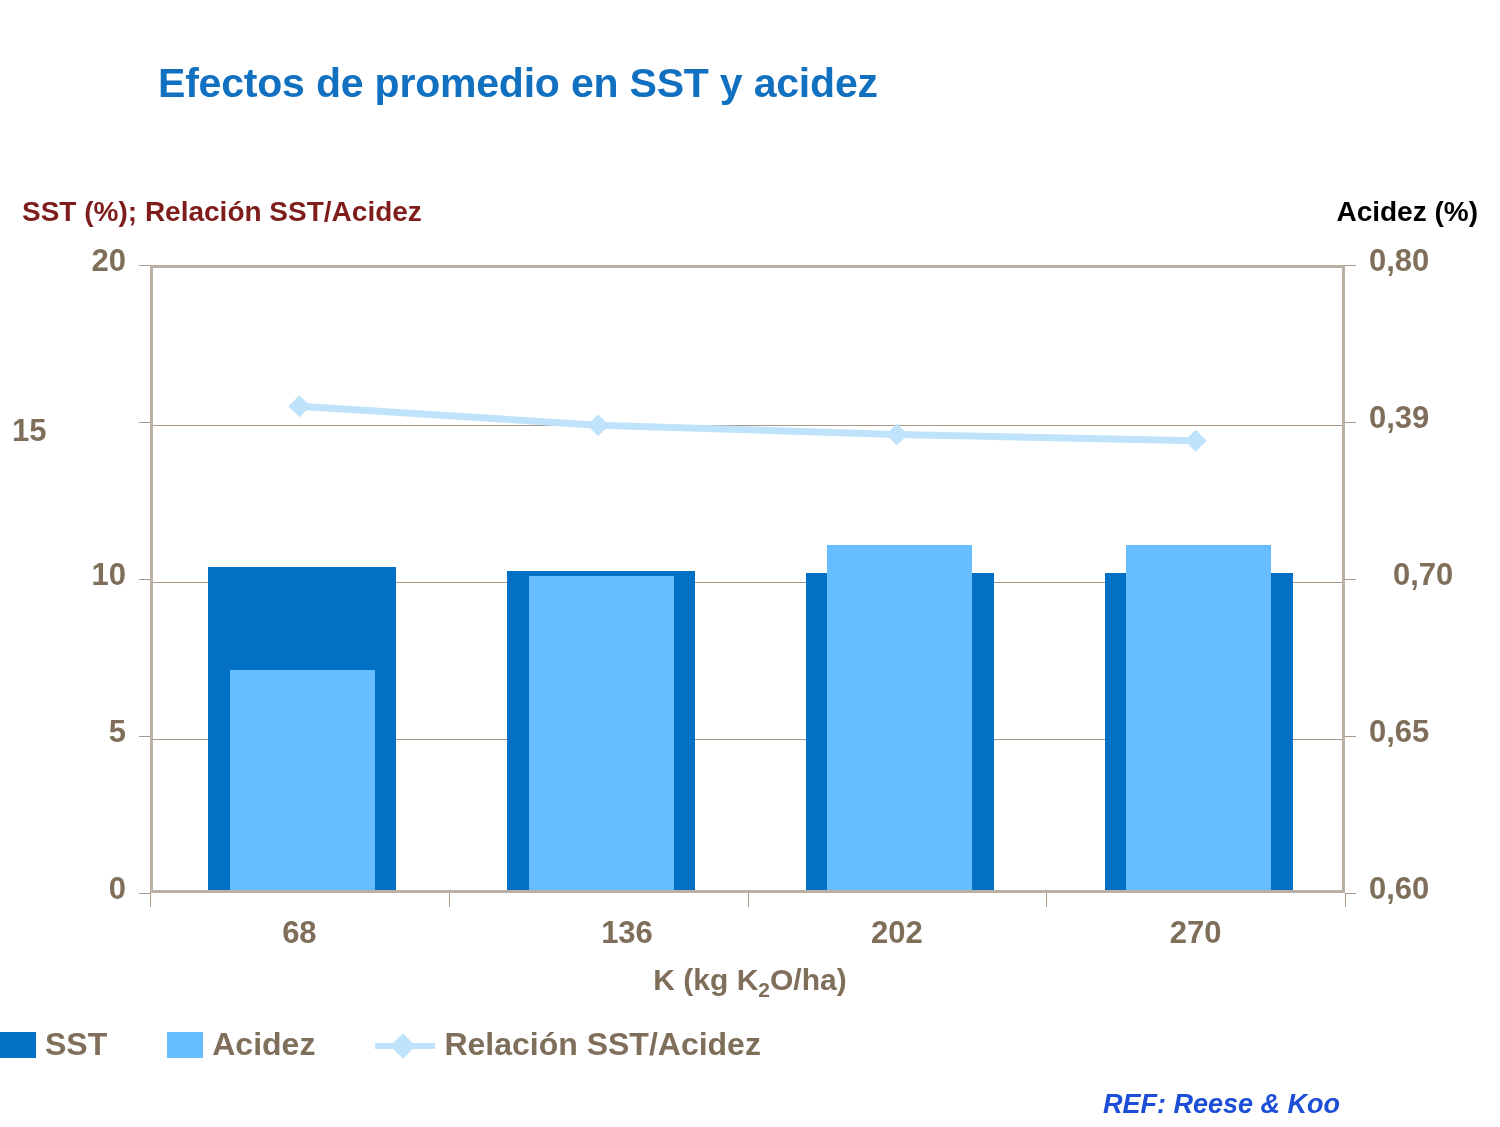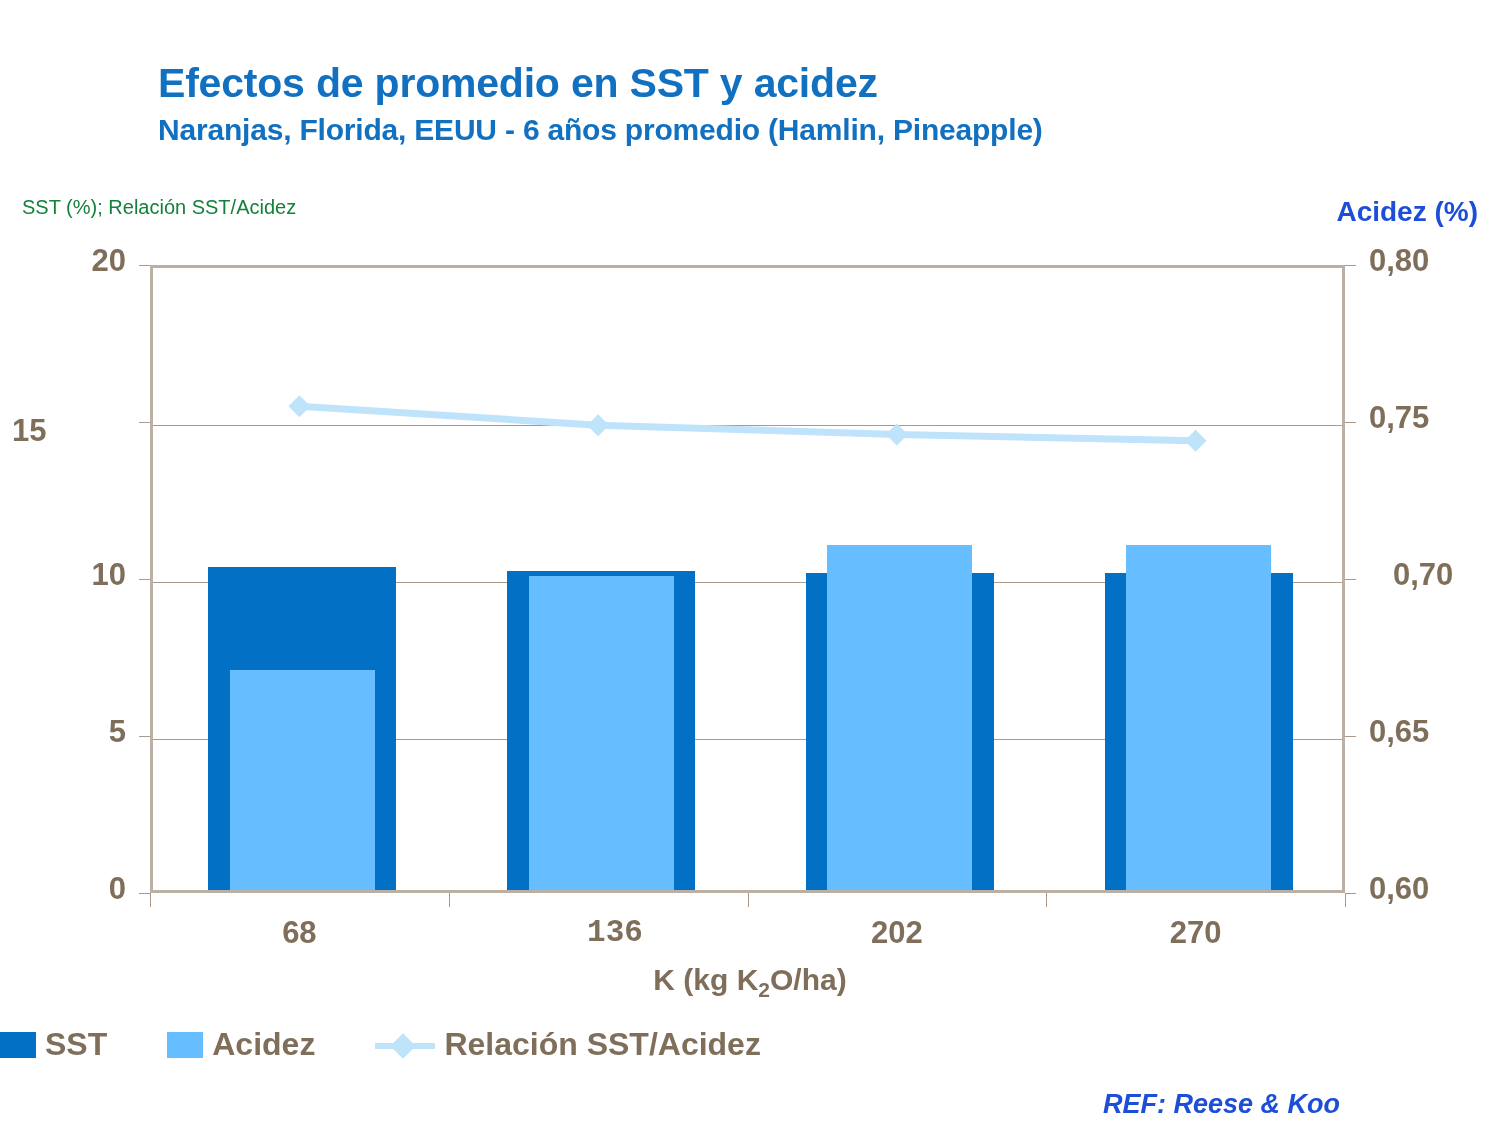--- a/index.html
+++ b/index.html
@@ -14,25 +14,25 @@
     font-size:41px;font-weight:bold;color:#1270C0;letter-spacing:-0.2px;
     line-height:50px;white-space:nowrap;
   }
   #chart-subtitle{
     font-size:30px;font-weight:bold;color:#1270C0;letter-spacing:-0.2px;
     line-height:40px;white-space:nowrap;margin-top:2px;
   }
   
   #left-axis-title{
     position:absolute;left:22px;top:196px;
-    font-size:20px;font-weight:normal;color:#15803d;white-space:nowrap;
+    font-size:28px;font-weight:bold;color:#7f1d1d;white-space:nowrap;
   }
   #right-axis-title{
     position:absolute;right:22px;top:196px;
-    font-size:28px;font-weight:bold;color:#1d4ed8;white-space:nowrap;
+    font-size:28px;font-weight:bold;color:#000000;white-space:nowrap;
   }
   
   #plot-wrap{position:absolute;left:0;top:0;width:1500px;height:1127px;}
   #plot-area{
     position:absolute;left:150px;top:265px;width:1195px;height:628px;
     border:3px solid #BBB0A3;box-sizing:border-box;background:#fff;
   }
   .gridline{position:absolute;left:0;width:100%;height:1px;background:#A8998A;}
   .tick-mark-left{position:absolute;width:11px;height:1px;background:#A8998A;}
   .tick-mark-right{position:absolute;width:11px;height:1px;background:#A8998A;}
@@ -76,21 +76,20 @@
   #ref-note{
     position:absolute;right:160px;top:1089px;
     font-size:27px;font-weight:bold;font-style:italic;color:#1d4ed8;white-space:nowrap;
   }
 </style>
 </head>
 <body>
 
 <div id="title-block">
   <div id="chart-title">Efectos de promedio en SST y acidez</div>
-  <div id="chart-subtitle">Naranjas, Florida, EEUU - 6 años promedio (Hamlin, Pineapple)</div>
 </div>
 
 <div id="left-axis-title">SST (%); Relación SST/Acidez</div>
 <div id="right-axis-title">Acidez (%)</div>
 
 <div id="plot-wrap">
 
   <div id="plot-area">
 
   <div class="gridline" style="top: 470.5px;"></div>
@@ -122,29 +121,29 @@
     <div class="tick-mark-right" style="left: 1345px; top: 736px; position: absolute;"></div>
     <div class="axis-num" style="left: 0px; width: 126px; text-align: right; top: 714px;">5</div>
     <div class="axis-num" style="left: 1369px; text-align: left; top: 714px;">0,65</div>
     <div class="tick-mark-left" style="left: 139px; top: 579px; position: absolute;"></div>
     <div class="tick-mark-right" style="left: 1345px; top: 579px; position: absolute;"></div>
     <div class="axis-num" style="left: 0px; width: 126px; text-align: right; top: 557px;">10</div>
     <div class="axis-num" style="left: 1369px; text-align: left; top: 557px; margin-left: 24px;">0,70</div>
     <div class="tick-mark-left" style="left: 139px; top: 422px; position: absolute;"></div>
     <div class="tick-mark-right" style="left: 1345px; top: 422px; position: absolute;"></div>
     <div class="axis-num" style="left: 0px; width: 126px; text-align: left; top: 413px; margin-left: 12px;">15</div>
-    <div class="axis-num" style="left: 1369px; text-align: left; top: 400px;">0,75</div>
+    <div class="axis-num" style="left: 1369px; text-align: left; top: 400px;">0,39</div>
     <div class="tick-mark-left" style="left: 139px; top: 265px; position: absolute;"></div>
     <div class="tick-mark-right" style="left: 1345px; top: 265px; position: absolute;"></div>
     <div class="axis-num" style="left: 0px; width: 126px; text-align: right; top: 243px;">20</div>
     <div class="axis-num" style="left: 1369px; text-align: left; top: 243px;">0,80</div>
     <div class="tick-mark-x" style="left: 150px; top: 893px; position: absolute;"></div>
     <div class="xlabel" style="left: 199.375px; width: 200px; top: 915px;">68</div>
     <div class="tick-mark-x" style="left: 448.75px; top: 893px; position: absolute;"></div>
-    <div class="xlabel" style="left: 515px; width: 200px; top: 915px; font-family: Liberation Mono, monospace;">136</div>
+    <div class="xlabel" style="left: 527px; width: 200px; top: 915px;">136</div>
     <div class="tick-mark-x" style="left: 747.5px; top: 893px; position: absolute;"></div>
     <div class="xlabel" style="left: 796.875px; width: 200px; top: 915px;">202</div>
     <div class="tick-mark-x" style="left: 1046.25px; top: 893px; position: absolute;"></div>
     <div class="xlabel" style="left: 1095.62px; width: 200px; top: 915px;">270</div>
     <div class="tick-mark-x" style="left: 1345px; top: 893px; position: absolute;"></div>
   </div>
 
 <div id="x-axis-title">
   <span>K (kg K</span><sub>2</sub><span>O/ha)</span>
 </div>

